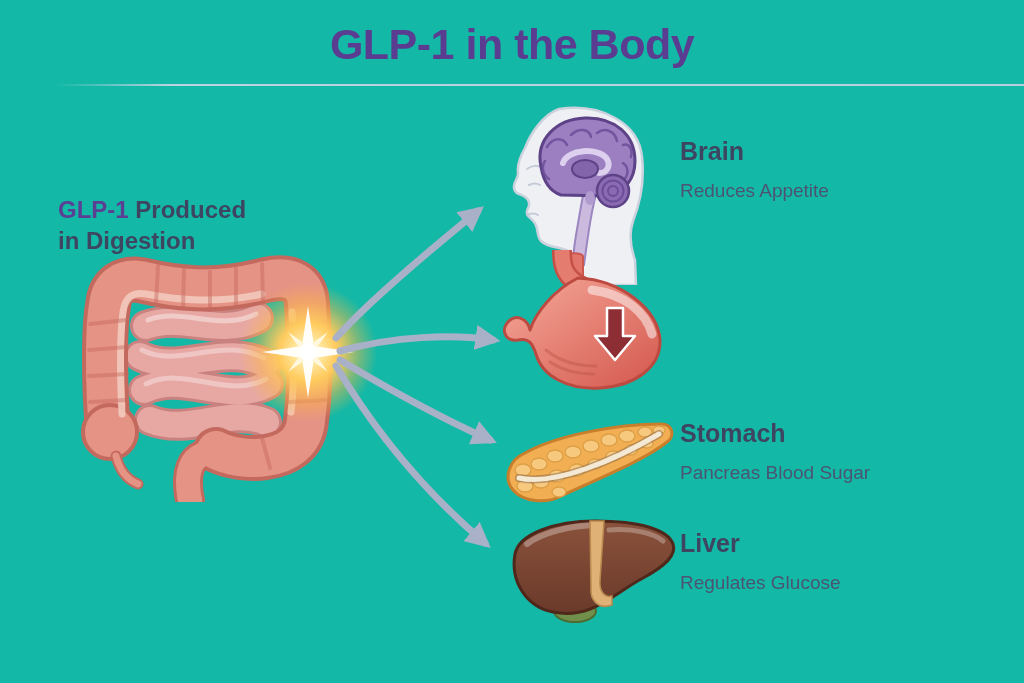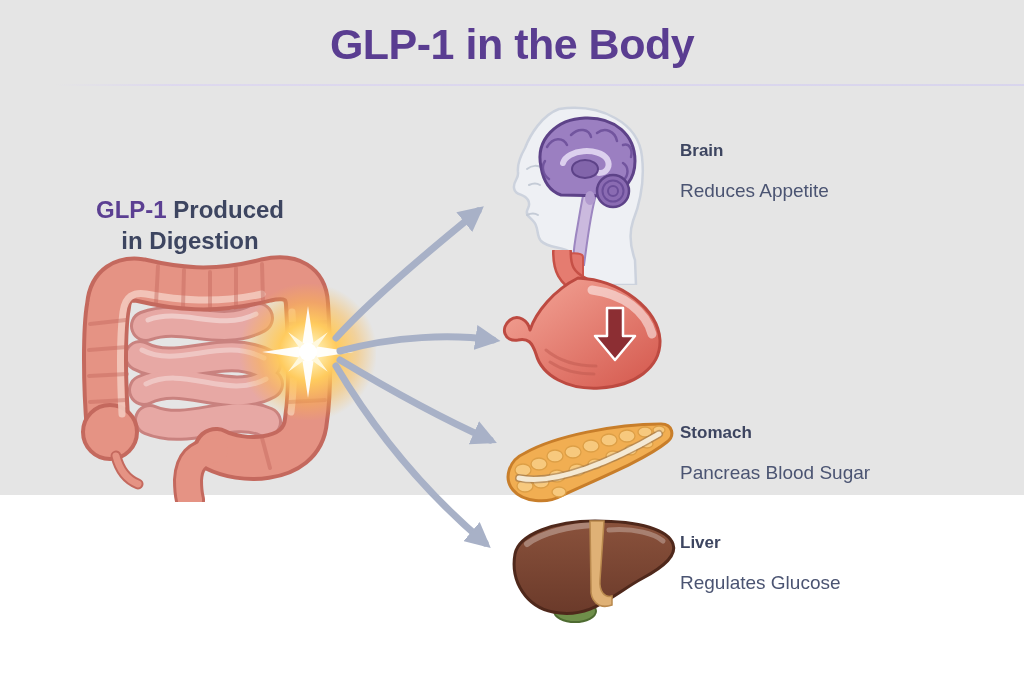--- a/index.html
+++ b/index.html
@@ -1,51 +1,51 @@
 <!DOCTYPE html>
 <html><head>
 <meta charset="utf-8">
 <style>
   * { margin:0; padding:0; box-sizing:border-box; }
   html,body { width:1024px; height:683px; }
   body { font-family:"Liberation Sans", sans-serif; background:#ffffff; overflow:hidden; }
-  .canvas { position:relative; width:1024px; height:495px; background:#e5e5e5; }
+  .canvas { position:relative; width:1024px; height:683px; background:#14b8a6; }
 
   .page-title {
     position:absolute; top:20px; left:0; width:1024px;
     text-align:center; font-size:43px; font-weight:700;
     color:#5a3d91; letter-spacing:-0.5px;
   }
   .title-divider {
     position:absolute; top:84px; left:55px; right:0; height:2px;
     background:linear-gradient(to right, rgba(220,214,240,0), rgba(220,214,240,.85) 12%, rgba(214,210,238,.85));
   }
 
   .source-label {
     position:absolute; top:194px; left:58px; width:264px;
-    text-align:center; font-size:24px; font-weight:600;
+    font-size:24px; font-weight:600;
     color:#3d4560; line-height:31px;
   }
   .source-label .brand { color:#5b3f92; font-weight:700; }
 
   .illus { position:absolute; }
   svg { display:block; }
 
   .glow {
     position:absolute; left:240px; top:284px; width:136px; height:136px;
     background:radial-gradient(circle,
       #fffdf0 0%, #ffeaa6 12%, #ffcb5e 30%,
       rgba(255,185,70,.45) 52%, rgba(255,185,70,0) 72%);
     pointer-events:none;
   }
 
   .arrows { position:absolute; left:0; top:0; pointer-events:none; }
 
   .organ-label { position:absolute; left:680px; }
-  .organ-name { font-size:17px; font-weight:700; color:#3d4560; line-height:30px; }
+  .organ-name { font-size:25px; font-weight:700; color:#3d4560; line-height:30px; }
   .organ-effect { font-size:19px; font-weight:400; color:#4b5472; line-height:26px; margin-top:12px;text-align:center; }
   .ol-brain { top:136px; }
   .ol-stomach { top:298px; }
   .ol-pancreas { top:418px; }
   .ol-liver { top:528px; }
 </style>
 </head>
 <body>
 
 <div class="canvas">

